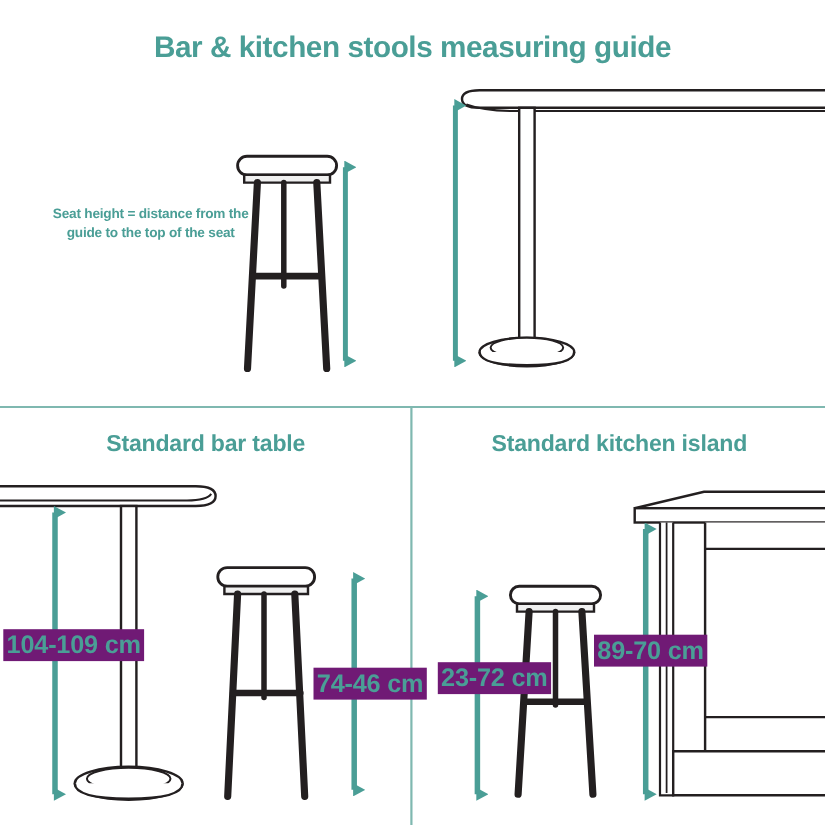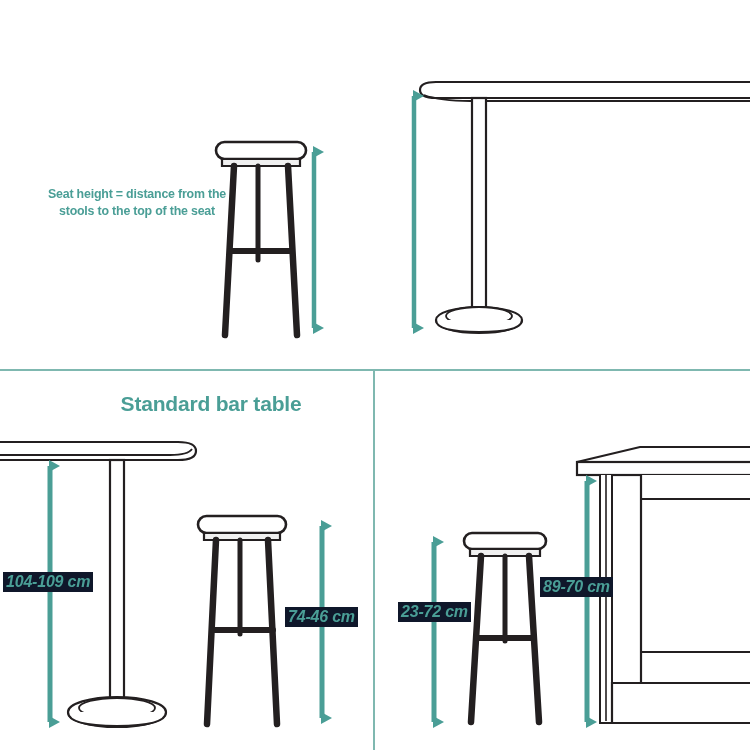--- a/index.html
+++ b/index.html
@@ -32,41 +32,39 @@
     left: 0;
     top: 28px;
     width: 750px;
     text-align: center;
     font-size: 27px;
     letter-spacing: -0.4px;
   }
   .section-heading {
     font-size: 21px;
     text-align: center;
-    margin-left: 24px;
   }
   #heading-bar-table { left: 0px;  top: 392px; width: 374px; }
   #heading-island    { left: 376px; top: 392px; width: 374px; }
 
   .caption {
     font-size: 12.4px;
     line-height: 16.5px;
     text-align: center;
     white-space: normal;
     font-weight: bold;
   }
   #caption-seat    { left: 42px;  top: 186px; width: 190px; }
   #caption-counter { left: 508px; top: 186px; width: 206px; }
 
   .measure {
-    font-size: 16px;
+    font-size: 23px;
     font-weight: bold;
-    background: #0f172a;
+    background: #701a75;
     padding: 1px 3px;
-    font-style: italic;
   }
   #measure-bar-table { left: 3px;   top: 572px; }
   #measure-bar-stool { left: 285px; top: 607px; }
   #measure-counter-stool { left: 398px; top: 602px; }
   #measure-island    { left: 540px; top: 577px; }
 </style>
 </head>
 <body>
 
 <div id="page">
@@ -156,26 +154,28 @@
 
       <line x1="641" y1="499" x2="790" y2="499" stroke="#231f20" stroke-width="2"></line>
 
       <line x1="641" y1="652" x2="790" y2="652" stroke="#231f20" stroke-width="2"></line>
 
       <path d="M612 683 L612 723 L790 723 L790 683 Z" fill="#ffffff" stroke="#231f20" stroke-width="2.2"></path>
     </g>
     <line x1="587" y1="481" x2="587" y2="722" stroke="#4a9e96" stroke-width="5" marker-start="url(#arrUp)" marker-end="url(#arrDn)"></line>
   </svg>
 
+  <div class="txt" id="page-title">Bar &amp; kitchen stools measuring guide</div>
 
-  <div class="txt caption" id="caption-seat">Seat height = distance from the stools to the top of the seat</div>
+  <div class="txt caption" id="caption-seat">Seat height = distance from the guide to the top of the seat</div>
 
 
   <div class="txt section-heading" id="heading-bar-table">Standard bar table</div>
 
+  <div class="txt section-heading" id="heading-island">Standard kitchen island</div>
 
   <div class="txt measure" id="measure-bar-table">104-109 cm</div>
 
   <div class="txt measure" id="measure-bar-stool">74-46 cm</div>
 
   <div class="txt measure" id="measure-counter-stool">23-72 cm</div>
 
   <div class="txt measure" id="measure-island">89-70 cm</div>
 
 </div>

